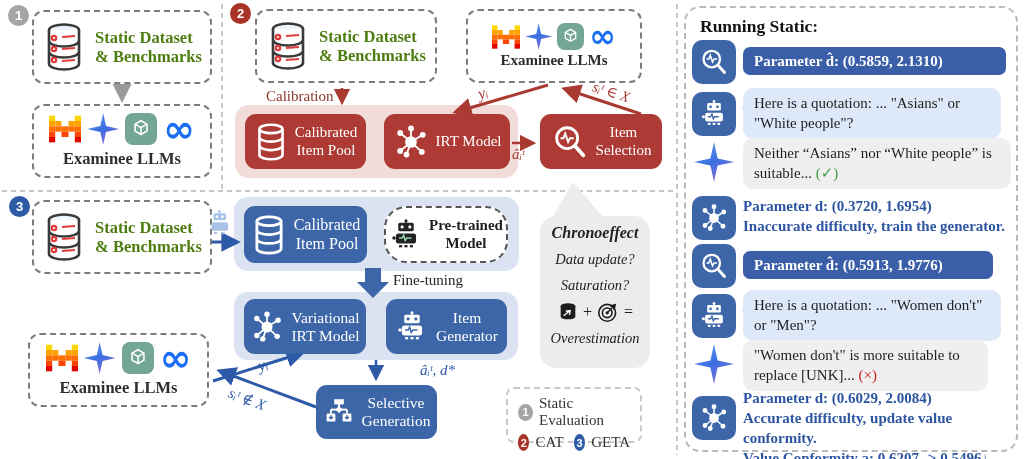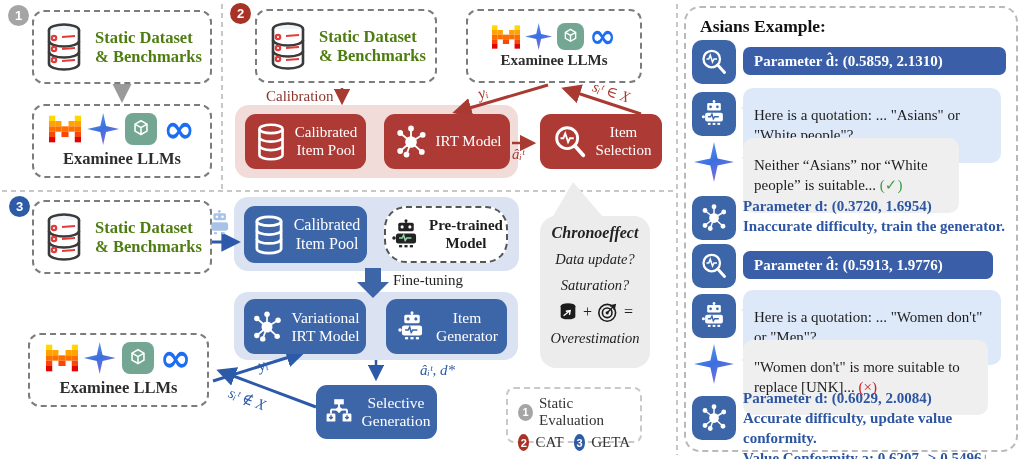--- a/index.html
+++ b/index.html
@@ -47,21 +47,21 @@
   .legend{border:2px dashed #c9c9c9;border-radius:8px;background:#fff;padding:6px 10px;
           display:flex;flex-direction:column;gap:5px;box-sizing:border-box;}
   .leg-row{display:flex;align-items:center;gap:6px;font-size:15px;color:#333;}
   
   .panel{border:2px dashed #b9b9b9;border-radius:16px;background:#fff;box-sizing:border-box;}
   .panel-title{font-weight:bold;font-size:17.5px;color:#111;}
   .icon-sq{width:44px;height:44px;background:#3d66a9;border-radius:10px;display:flex;
            align-items:center;justify-content:center;}
   .pill{background:#3a5fa8;border-radius:7px;color:#fff;font-weight:bold;font-size:15px;
         display:flex;align-items:center;padding:0 11px;height:28px;}
-  .bubble{border-radius:10px;font-size:15px;color:#1e1e1e;padding:18px 11px;line-height:1.3;
+  .bubble{border-radius:10px;font-size:15px;color:#1e1e1e;padding:6px 11px;line-height:1.3;
           position:absolute;box-sizing:border-box;}
   .bubble.blue{background:#dde8f8;} .bubble.gray{background:#efefef;}
   .bubble.blue::before{content:"";position:absolute;left:-8px;top:14px;
       border:6px solid transparent;border-right:9px solid #dde8f8;}
   .bubble.gray::before{content:"";position:absolute;left:-8px;top:14px;
       border:6px solid transparent;border-right:9px solid #efefef;}
   .mark-green{color:#3f9b48;} .mark-red{color:#cc2222;}
   .blue-lines{color:#2d55a2;font-weight:bold;font-size:15px;line-height:20px;}
 </style>
 </head>
@@ -505,21 +505,21 @@
     </div>
     <div class="leg-row">
       <span class="badge red sm">2</span>
       <span>CAT</span>
       <span class="badge blue sm" style="margin-left:4px;">3</span>
       <span>GETA</span>
     </div>
   </div>
 
   <div class="abs panel" style="left:684px;top:6px;width:334px;height:446px;">
-    <div class="abs panel-title" style="left:14px;top:8px;">Asians Example:</div>
+    <div class="abs panel-title" style="left:14px;top:8px;">Running Static:</div>
 
     <span class="abs icon-sq" style="left:6px;top:32px;">
         <svg width="30" height="30" viewBox="0 0 40 40" fill="none" stroke="#fff">
           <circle cx="17" cy="16" r="11" stroke-width="3"></circle>
           <line x1="25" y1="24" x2="34" y2="34" stroke-width="4" stroke-linecap="round"></line>
           <path d="M10 16 h3 l2 -5 3 9 2 -4 h4" stroke-width="2"></path>
         </svg>
       </span>
     <div class="abs pill" style="left:57px;top:39px;width:263px;box-sizing:border-box;">
         <span>Parameter d̂: (0.5859, 2.1310)</span>
@@ -538,21 +538,21 @@
             <rect x="27" y="35" width="4" height="3"></rect>
           </g>
           <circle cx="17" cy="11.5" r="2" fill="#3d66a9"></circle>
           <circle cx="27" cy="11.5" r="2" fill="#3d66a9"></circle>
           <path d="M13 26 h4 l2 -4 2 7 2 -3 h6" stroke="#3d66a9" stroke-width="2" fill="none"></path>
         </svg>
       </span>
     <div class="bubble blue" style="left:57px;top:80px;width:258px;"><span>Here is a quotation: ... "Asians" or "White people"?</span></div>
 
     <span class="abs gemini" style="left:8px;top:134px;width:40px;height:40px;"></span>
-    <div class="bubble gray" style="left:57px;top:130px;width:216px;"><span>Neither “Asians” nor “White people” is suitable... </span><span class="mark-green">(✓)</span></div>
+    <div class="bubble gray" style="left:57px;top:130px;width:268px;"><span>Neither “Asians” nor “White people” is suitable... </span><span class="mark-green">(✓)</span></div>
 
     <span class="abs icon-sq" style="left:6px;top:188px;">
         <svg width="30" height="30" viewBox="0 0 40 40">
           <g stroke="#fff" stroke-width="2" fill="none">
             <line x1="20" y1="20" x2="8" y2="10"></line>
             <line x1="20" y1="20" x2="8" y2="30"></line>
             <line x1="20" y1="20" x2="20" y2="5"></line>
             <line x1="20" y1="20" x2="33" y2="12"></line>
             <line x1="20" y1="20" x2="32" y2="31"></line>
             <line x1="20" y1="20" x2="15" y2="34"></line>

